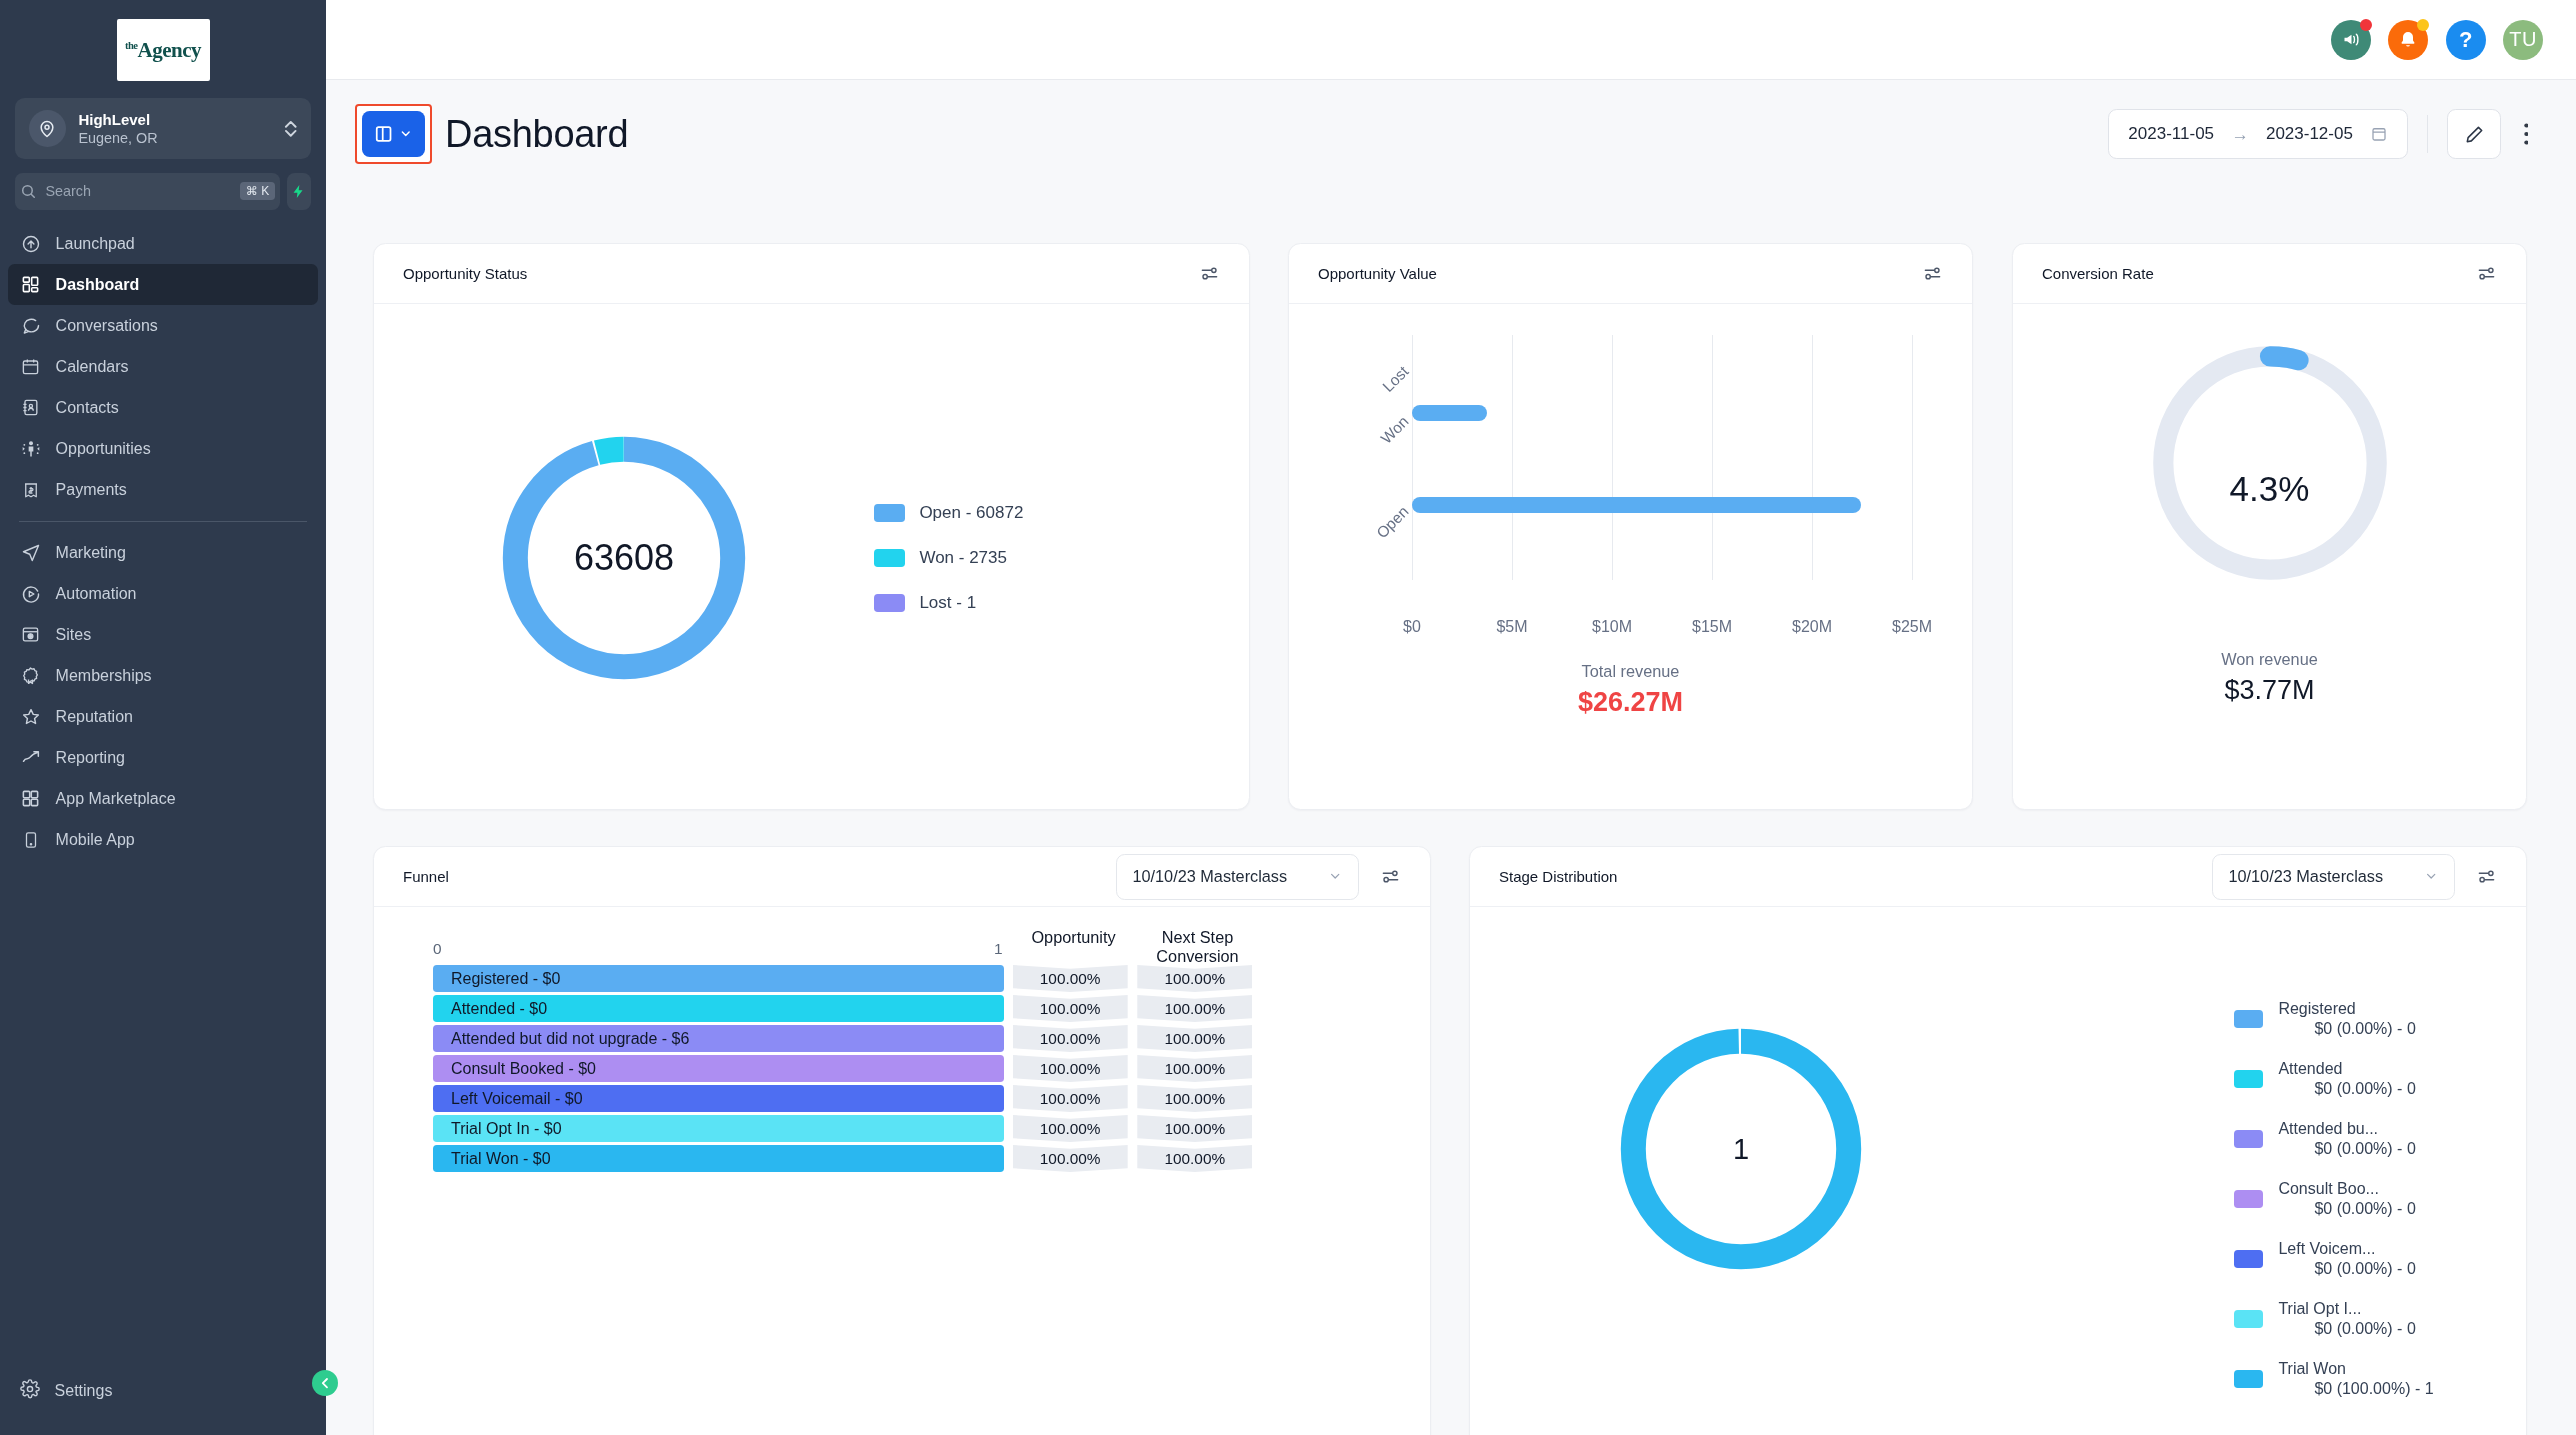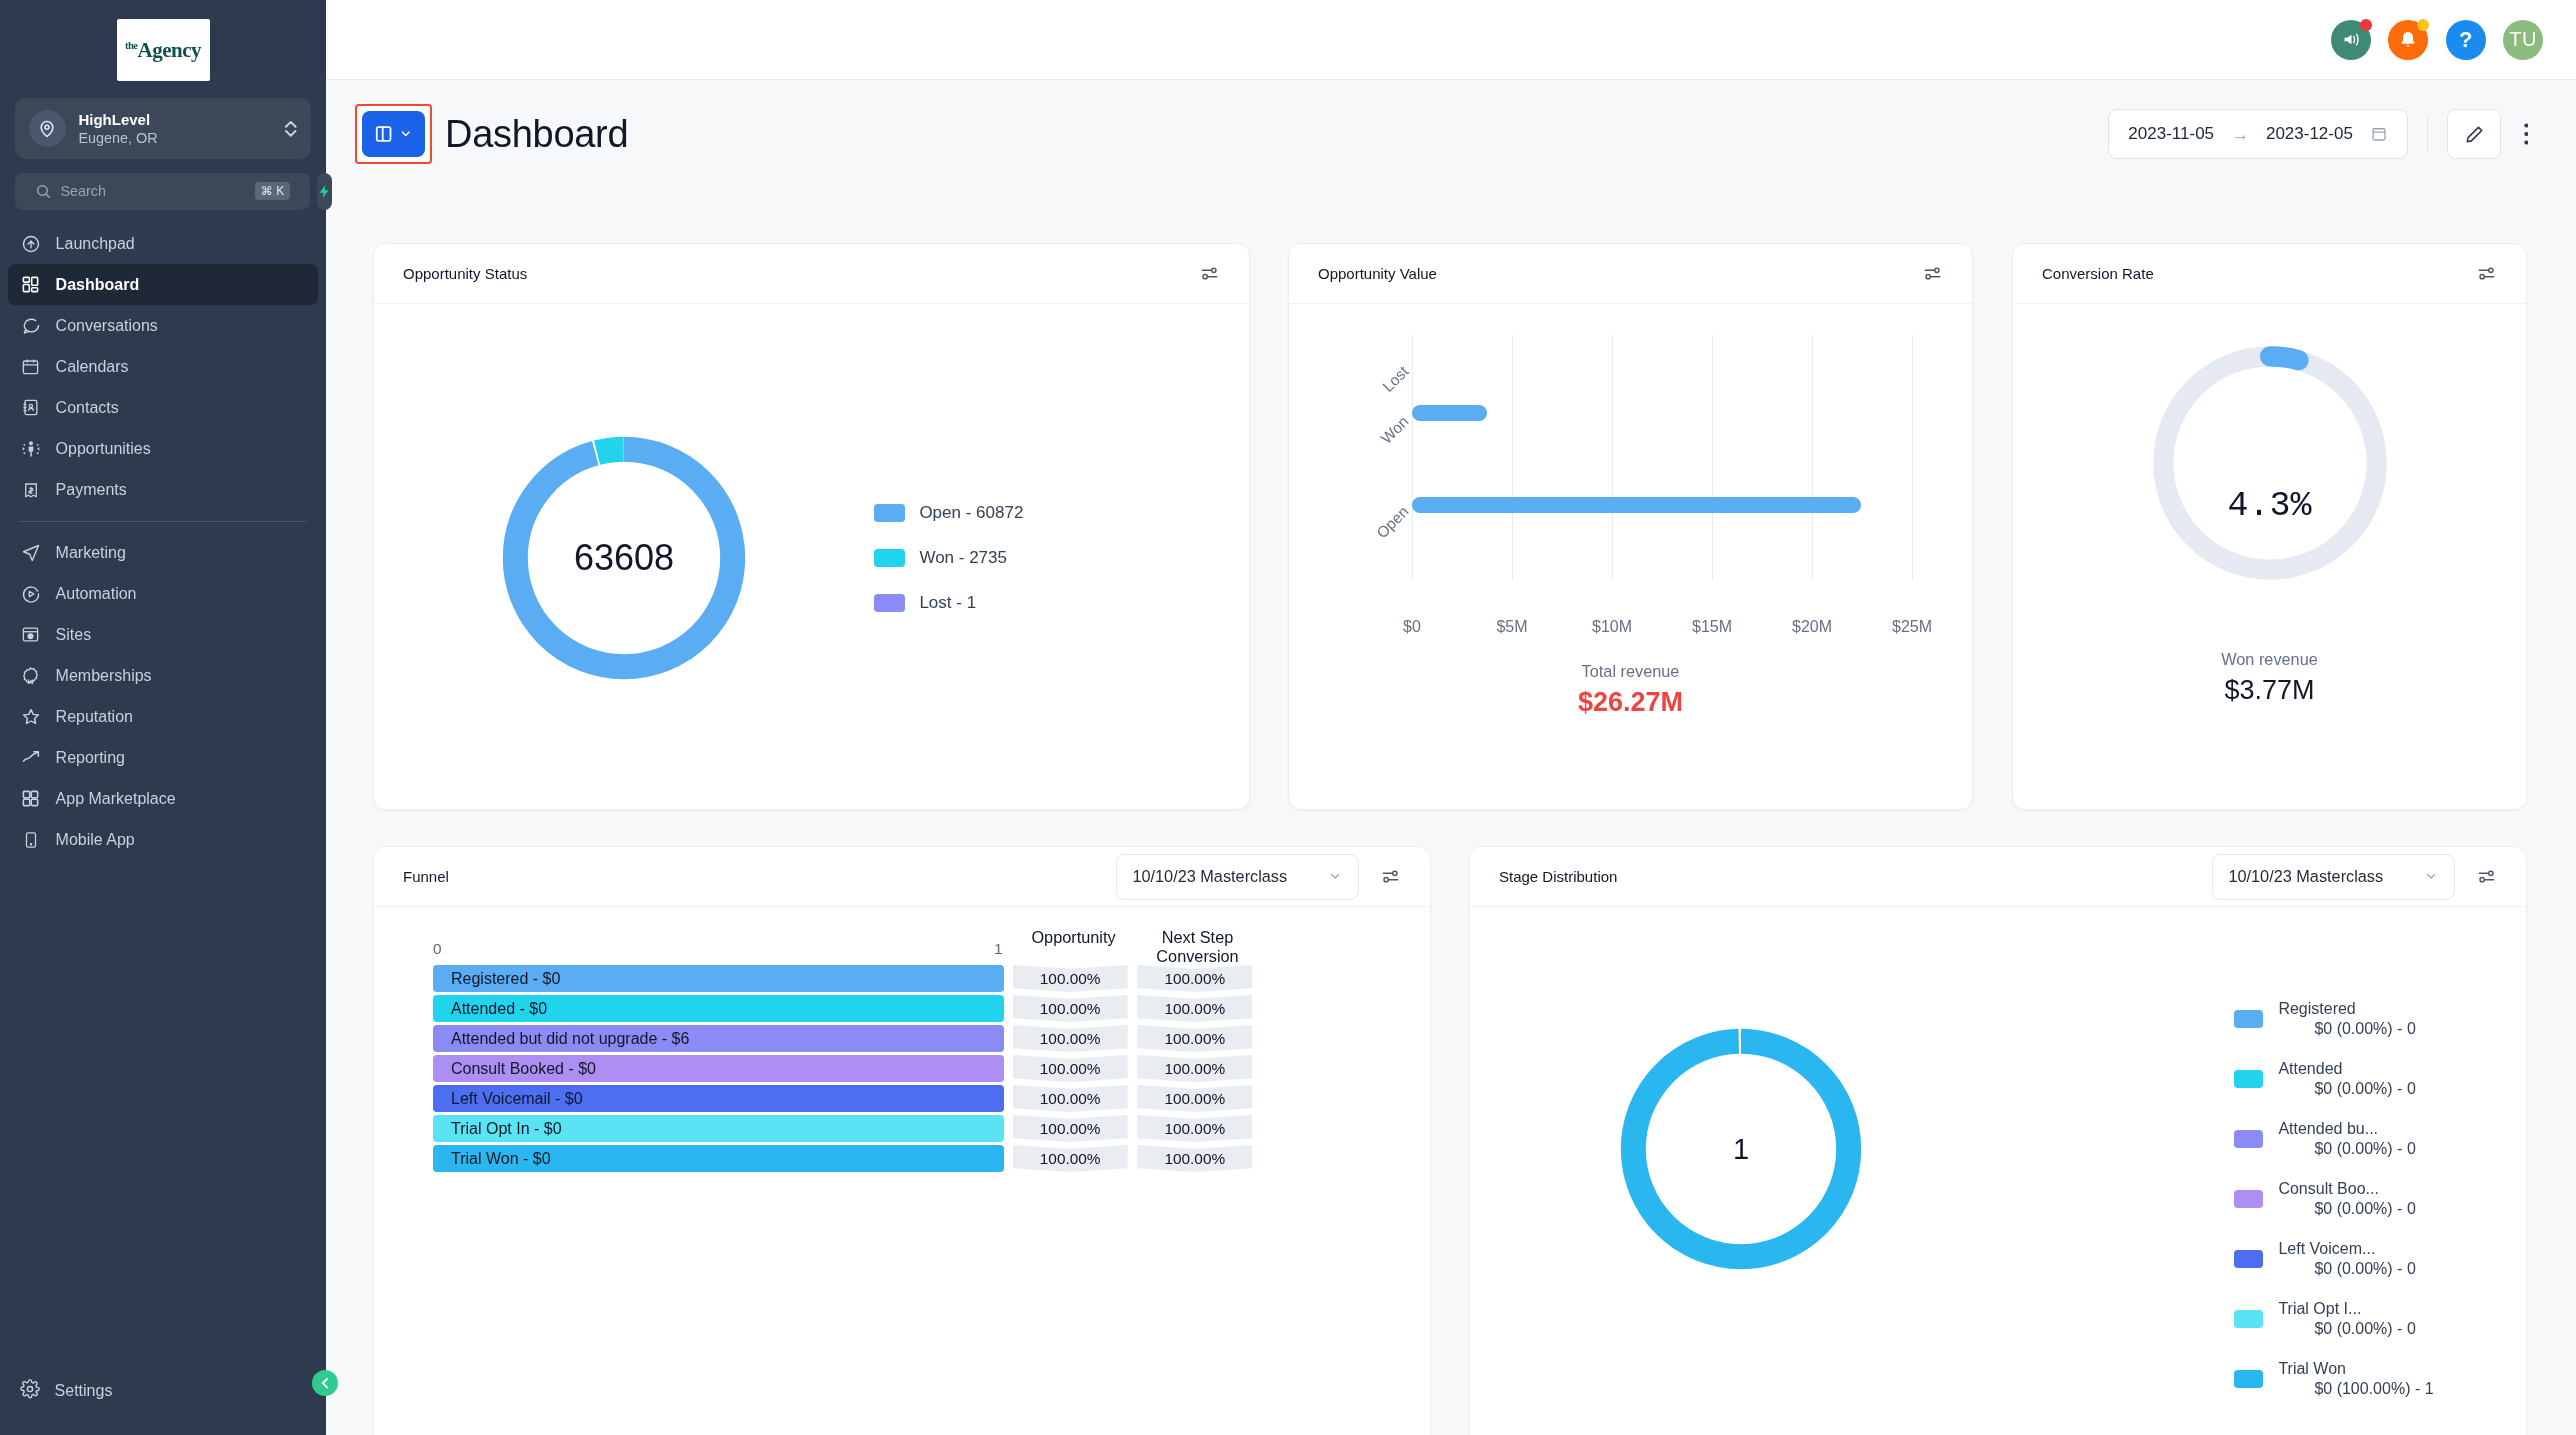--- a/index.html
+++ b/index.html
@@ -38,21 +38,21 @@
     flex: 0 0 37px;
   }
   .acct-names { flex: 1; min-width: 0; }
   .acct-name { color: #fff; font-size: 15px; font-weight: bold; line-height: 18px; }
   .acct-sub { color: #b9c2cf; font-size: 14.4px; line-height: 18px; }
   .acct-chev { color: #cfd6df; display:flex; flex-direction:column; gap:1px; }
 
   .search-row { margin: 13.5px 15.4px 0 15.4px; display: flex; gap: 6.7px; }
   .search-box {
     flex: 1; height: 37px; background: #3c4859; border-radius: 7.7px;
-    display: flex; align-items: center; padding: 0 20px; gap: 8.7px;
+    display: flex; align-items: center; padding: 0 5px; gap: 8.7px;
   }
   .search-box input {
     flex: 1; background: transparent; border: none; outline: none;
     color: #c3cbd6; font-size: 14.4px; font-family: inherit; min-width: 0;
   }
   .search-box input::placeholder { color: #9aa5b3; }
   .kbd {
     background: #5b6678; border-radius: 3.8px; color: #e3e8ef;
     font-size: 12px; padding: 1.9px 5.8px; white-space: nowrap;
   }
@@ -175,22 +175,22 @@
     transform: rotate(-45deg); transform-origin: right center; text-align: right;
   }
   .ov-xlabel { position: absolute; top: 283px; font-size: 16px; color: #667085; transform: translateX(-50%); }
   #ov-total-lbl { position: absolute; top: 358px; left: 0; right: 0; text-align: center; font-size: 16.3px; color: #667085; }
   #ov-total-val { position: absolute; top: 383px; left: 0; right: 0; text-align: center; font-size: 27px; color: #ef4444; font-weight: bold; }
 
   
   #conv-body { height: 508px; position: relative; }
   #conv-ring { position: absolute; left: 50%; top: 35px; transform: translateX(-50%); }
   #conv-pct {
-    position: absolute; left: 0; right: 0; top: 182px; text-align: center;
-    font-size: 35px; color: #101828; font-family: Liberation Mono, monospace;
+    position: absolute; left: 0; right: 0; top: 165px; text-align: center;
+    font-size: 35px; color: #101828;
   }
   #conv-sub-lbl { position: absolute; top: 346px; left: 0; right: 0; text-align: center; font-size: 16.3px; color: #667085; }
   #conv-sub-val { position: absolute; top: 371px; left: 0; right: 0; text-align: center; font-size: 27px; color: #101828; font-weight: normal; }
 
   
   #funnel-body { position: relative; height: 555px; padding: 0 21px; overflow: hidden; }
   #funnel-axis { position: relative; height: 58px; }
   #funnel-axis .ax-0 { position: absolute; left: 38px; top: 33px; font-size: 15.4px; color: #5b6779; }
   #funnel-axis .ax-1 { position: absolute; left: 599px; top: 33px; font-size: 15.4px; color: #5b6779; }
   #funnel-cum-h, #funnel-nsc-h { position: absolute; top: 21px; font-size: 16.3px; color: #101828; text-align: center; line-height: 19px; }

